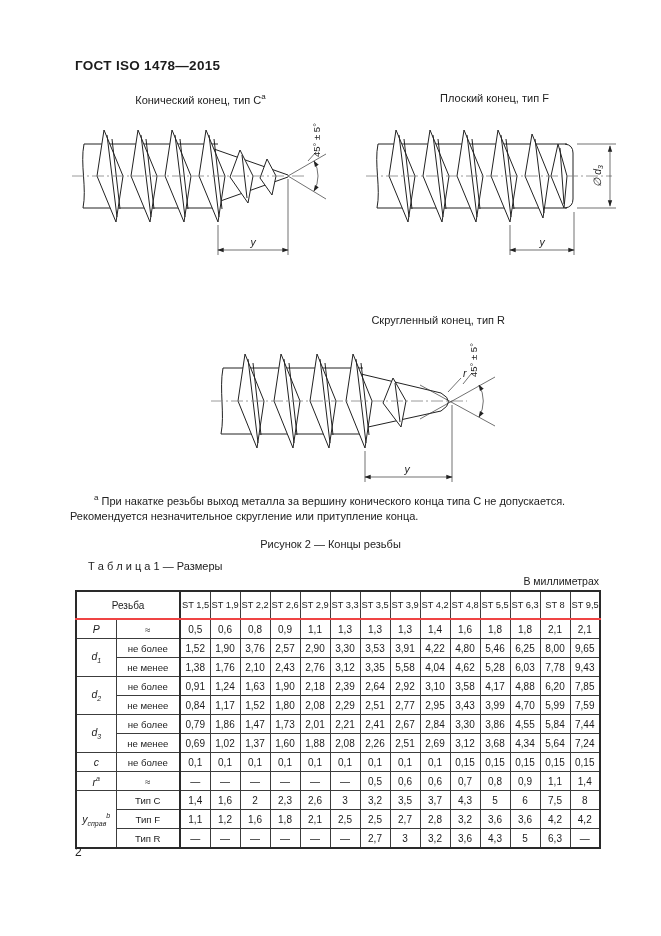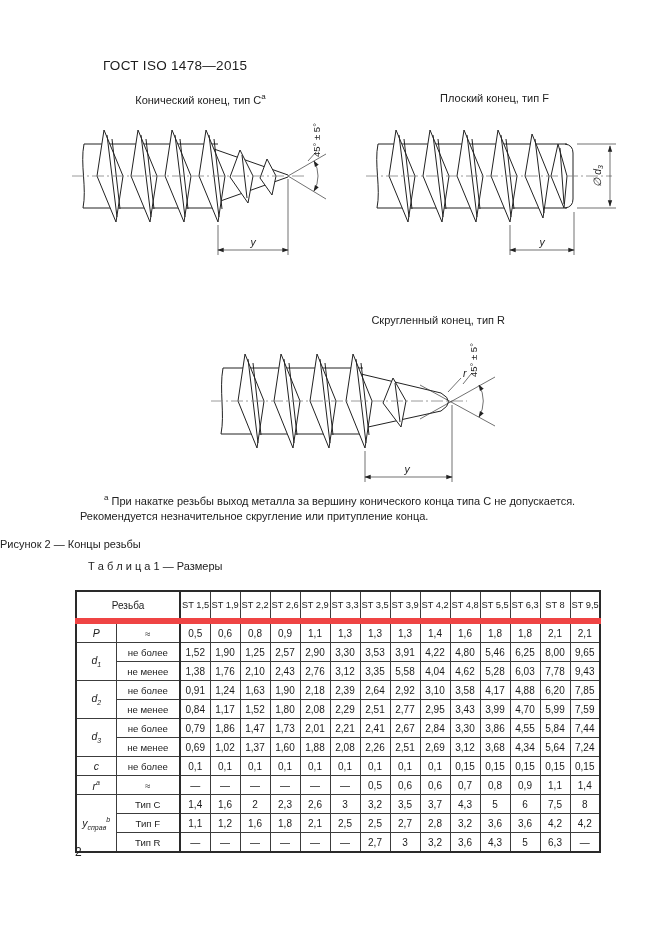--- a/index.html
+++ b/index.html
@@ -2,60 +2,60 @@
 <html><head>
 <meta charset="utf-8">
 <style>
   html,body { margin:0; padding:0; background:#ffffff; }
   .page {
     position:relative; width:661px; height:936px; background:#fff;
     font-family:"Liberation Sans", sans-serif; color:#1c1c1c; overflow:hidden;
   }
   .doc-header {
     position:absolute; left:75px; top:58px;
-    font-size:13.5px; font-weight:normal; letter-spacing:0.3px;margin-left:28px;
+    font-size:13.5px; font-weight:bold; letter-spacing:0.3px;
   }
   .fig-caption { position:absolute; font-size:11px; text-align:center; color:#222; }
   .fig-caption sup { font-size:8px; }
   .cap-cone  { left:68px;  top:92px;  width:265px; }
   .cap-flat  { left:362px; top:92px;  width:265px; }
   .cap-round { left:205px; top:314px; width:300px;text-align:right; }
   .svg-cone  { position:absolute; left:68px;  top:108px; }
   .svg-flat  { position:absolute; left:362px; top:108px; }
   .svg-round { position:absolute; left:205px; top:330px; }
 
   svg text { font-family:"Liberation Sans", sans-serif; font-size:9.5px; fill:#1c1c1c; }
   .ln   { stroke:#222; stroke-width:1;   fill:none; }
   .rg   { stroke:#222; stroke-width:1;   fill:#fff; }
   .thin { stroke:#333; stroke-width:0.7; fill:none; }
   .cl   { stroke:#808080; stroke-width:0.8; stroke-dasharray:12 3 2 3; fill:none; }
   .dimlbl { font-style:italic; font-size:10.5px; }
 
   .footnote {
-    position:absolute; left:80px; top:492px; width:537px;
+    position:absolute; left:70px; top:492px; width:537px;
     font-size:11px; line-height:1.4; text-indent:24px; color:#222;
   }
   .footnote sup { font-size:8px; }
   .figure-title {
     position:absolute; left:0; top:538px; width:661px;
-    font-size:11px; color:#222;
+    text-align:center; font-size:11px; color:#222;
   }
   .table-title { position:absolute; left:75px; top:560px; font-size:11px; color:#222;margin-left:13px; }
   .units-note  { position:absolute; left:75px; top:575px; width:524px; text-align:right; font-size:10.5px; color:#222; }
 
   table.dims {
     position:absolute; left:75px; top:590px; width:524px;
     border-collapse:collapse; table-layout:fixed;
     border:2px solid #2a2a2a; font-size:10px; color:#1c1c1c;
   }
   .dims th, .dims td {
     border:1px solid #3c3c3c; text-align:center; vertical-align:middle;
     padding:0 1px; font-weight:normal; height:18px; overflow:hidden; white-space:nowrap;
   }
-  .dims thead th { height:26px; font-size:9.3px; border-bottom:6px solid #ef4444; }
+  .dims thead th { height:26px; font-size:9.3px; border-bottom:2px solid #ef4444; }
   .dims th.thread-h { font-size:10px; border-right:2px solid #2a2a2a; }
   .dims td.qual { font-size:9.6px; border-right:2px solid #2a2a2a; }
   .dims td.param { font-style:italic; font-size:10.5px; }
   .dims sub { font-size:7px; }
   .dims sup { font-size:7px; }
 
   .page-number { position:absolute; left:75px; top:845px; font-size:12px; color:#222; }
 </style>
 </head>
 <body>
@@ -193,20 +193,21 @@
       <line class="thin" x1="160" y1="147" x2="247" y2="147" marker-start="url(#arw)" marker-end="url(#arw)"></line>
       <text class="dimlbl" x="202" y="143" text-anchor="middle">y</text>
     </g>
   </svg>
 
   <div class="footnote"><sup>a</sup><span> При накатке резьбы выход металла за вершину конического конца типа С не допускается. Рекомендуется незначительное скругление или притупление конца.</span></div>
 
   <div class="figure-title">Рисунок 2 — Концы резьбы</div>
 
   <div class="table-title">Т а б л и ц а  1 — Размеры</div>
+  <div class="units-note">В миллиметрах</div>
 
   <table class="dims">
     <colgroup>
       <col style="width:40px">
         <col style="width:64px">
       <col style="width:30px">
         <col style="width:30px">
         <col style="width:30px">
         <col style="width:30px">
       <col style="width:30px">
@@ -256,21 +257,21 @@
           <td>1,8</td>
           <td>1,8</td>
           <td>2,1</td>
           <td>2,1</td>
         </tr>
         <tr>
           <td class="param" rowspan="2"><i>d</i><sub>1</sub></td>
           <td class="qual">не более</td>
           <td>1,52</td>
           <td>1,90</td>
-          <td>1,25</td>
+          <td>3,76</td>
           <td>2,57</td>
           <td>2,90</td>
           <td>3,30</td>
           <td>3,53</td>
           <td>3,91</td>
           <td>4,22</td>
           <td>4,80</td>
           <td>5,46</td>
           <td>6,25</td>
           <td>8,00</td>

